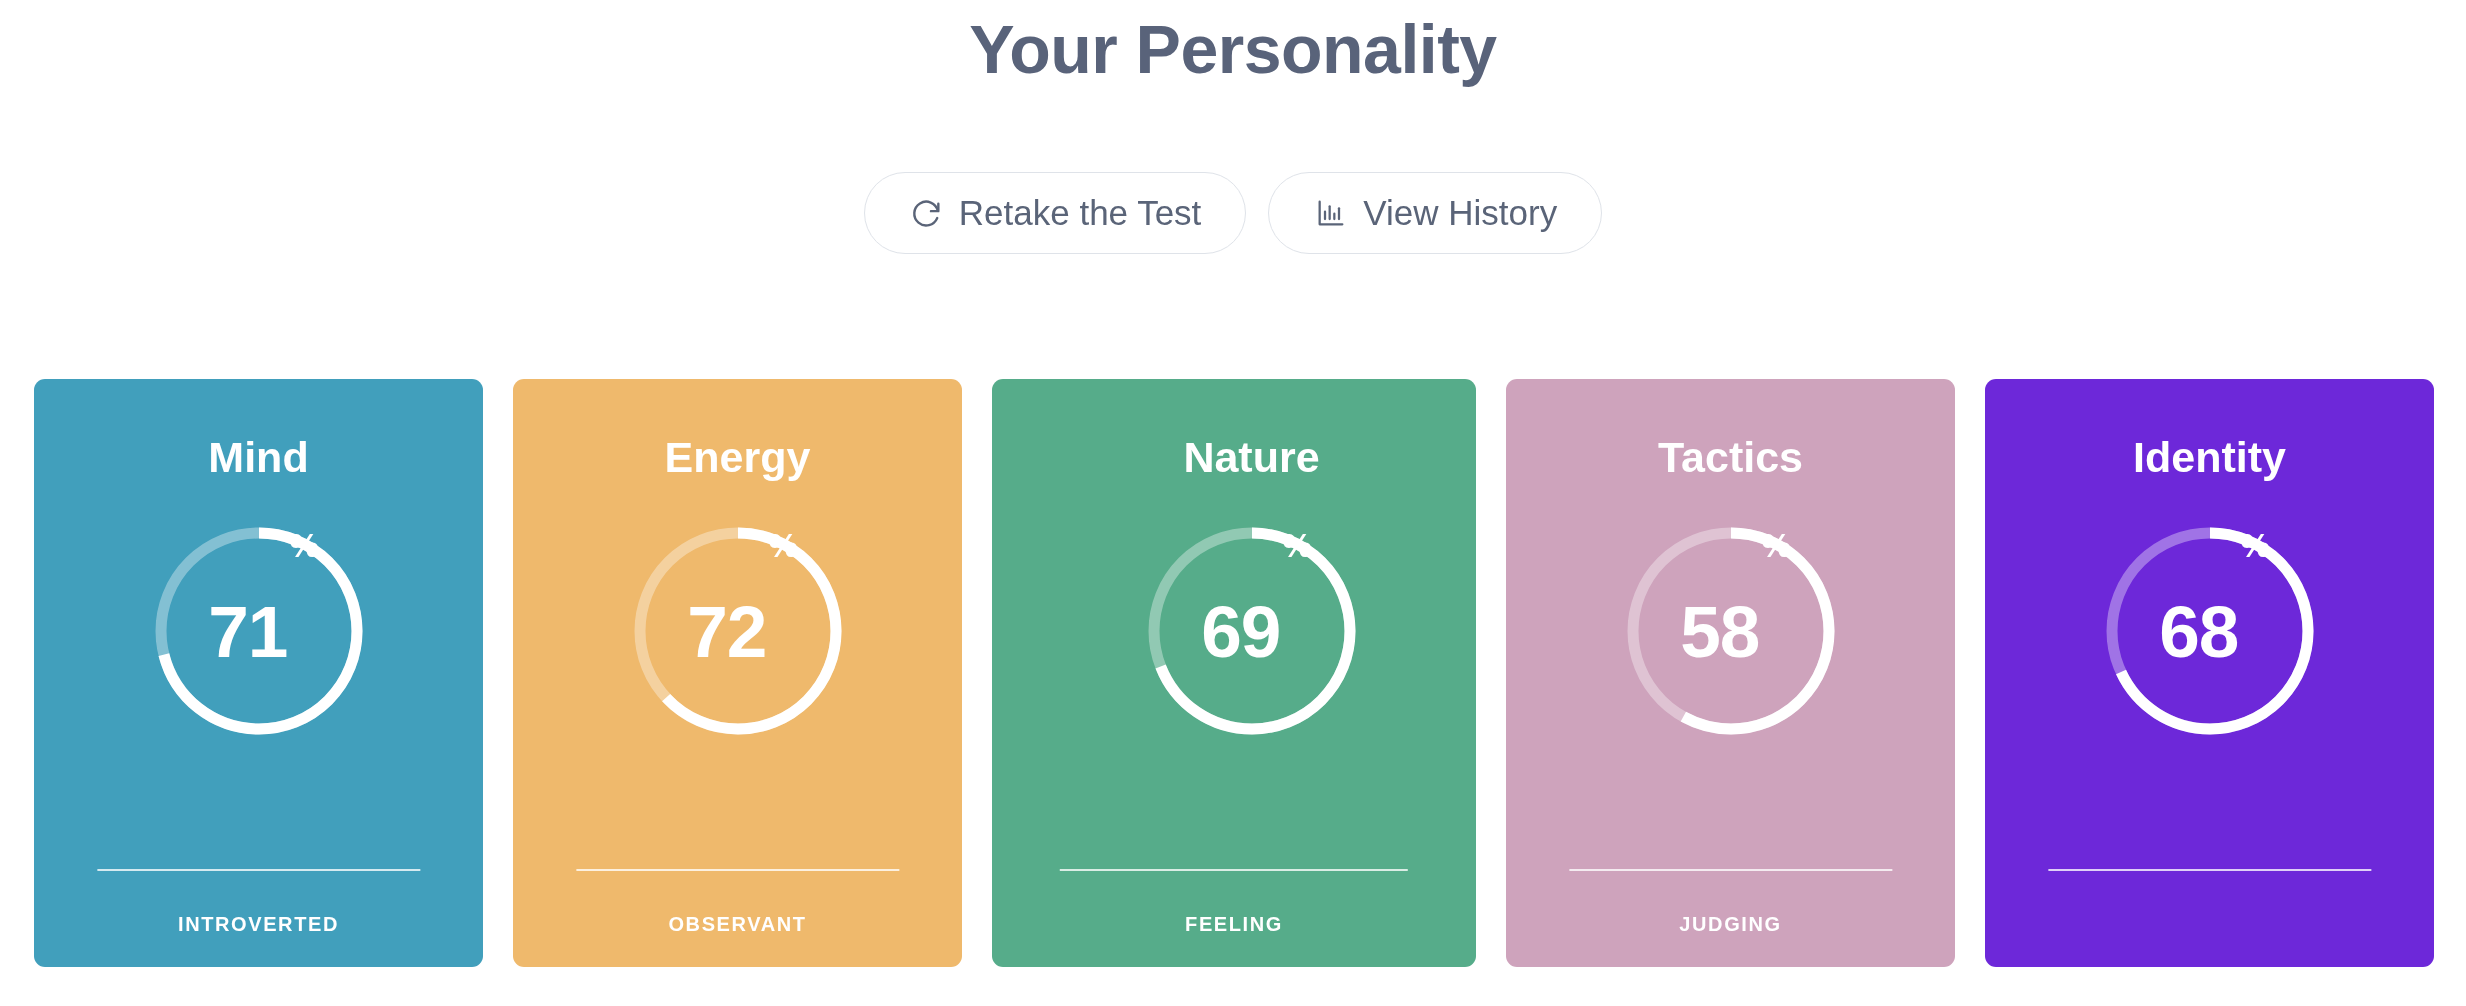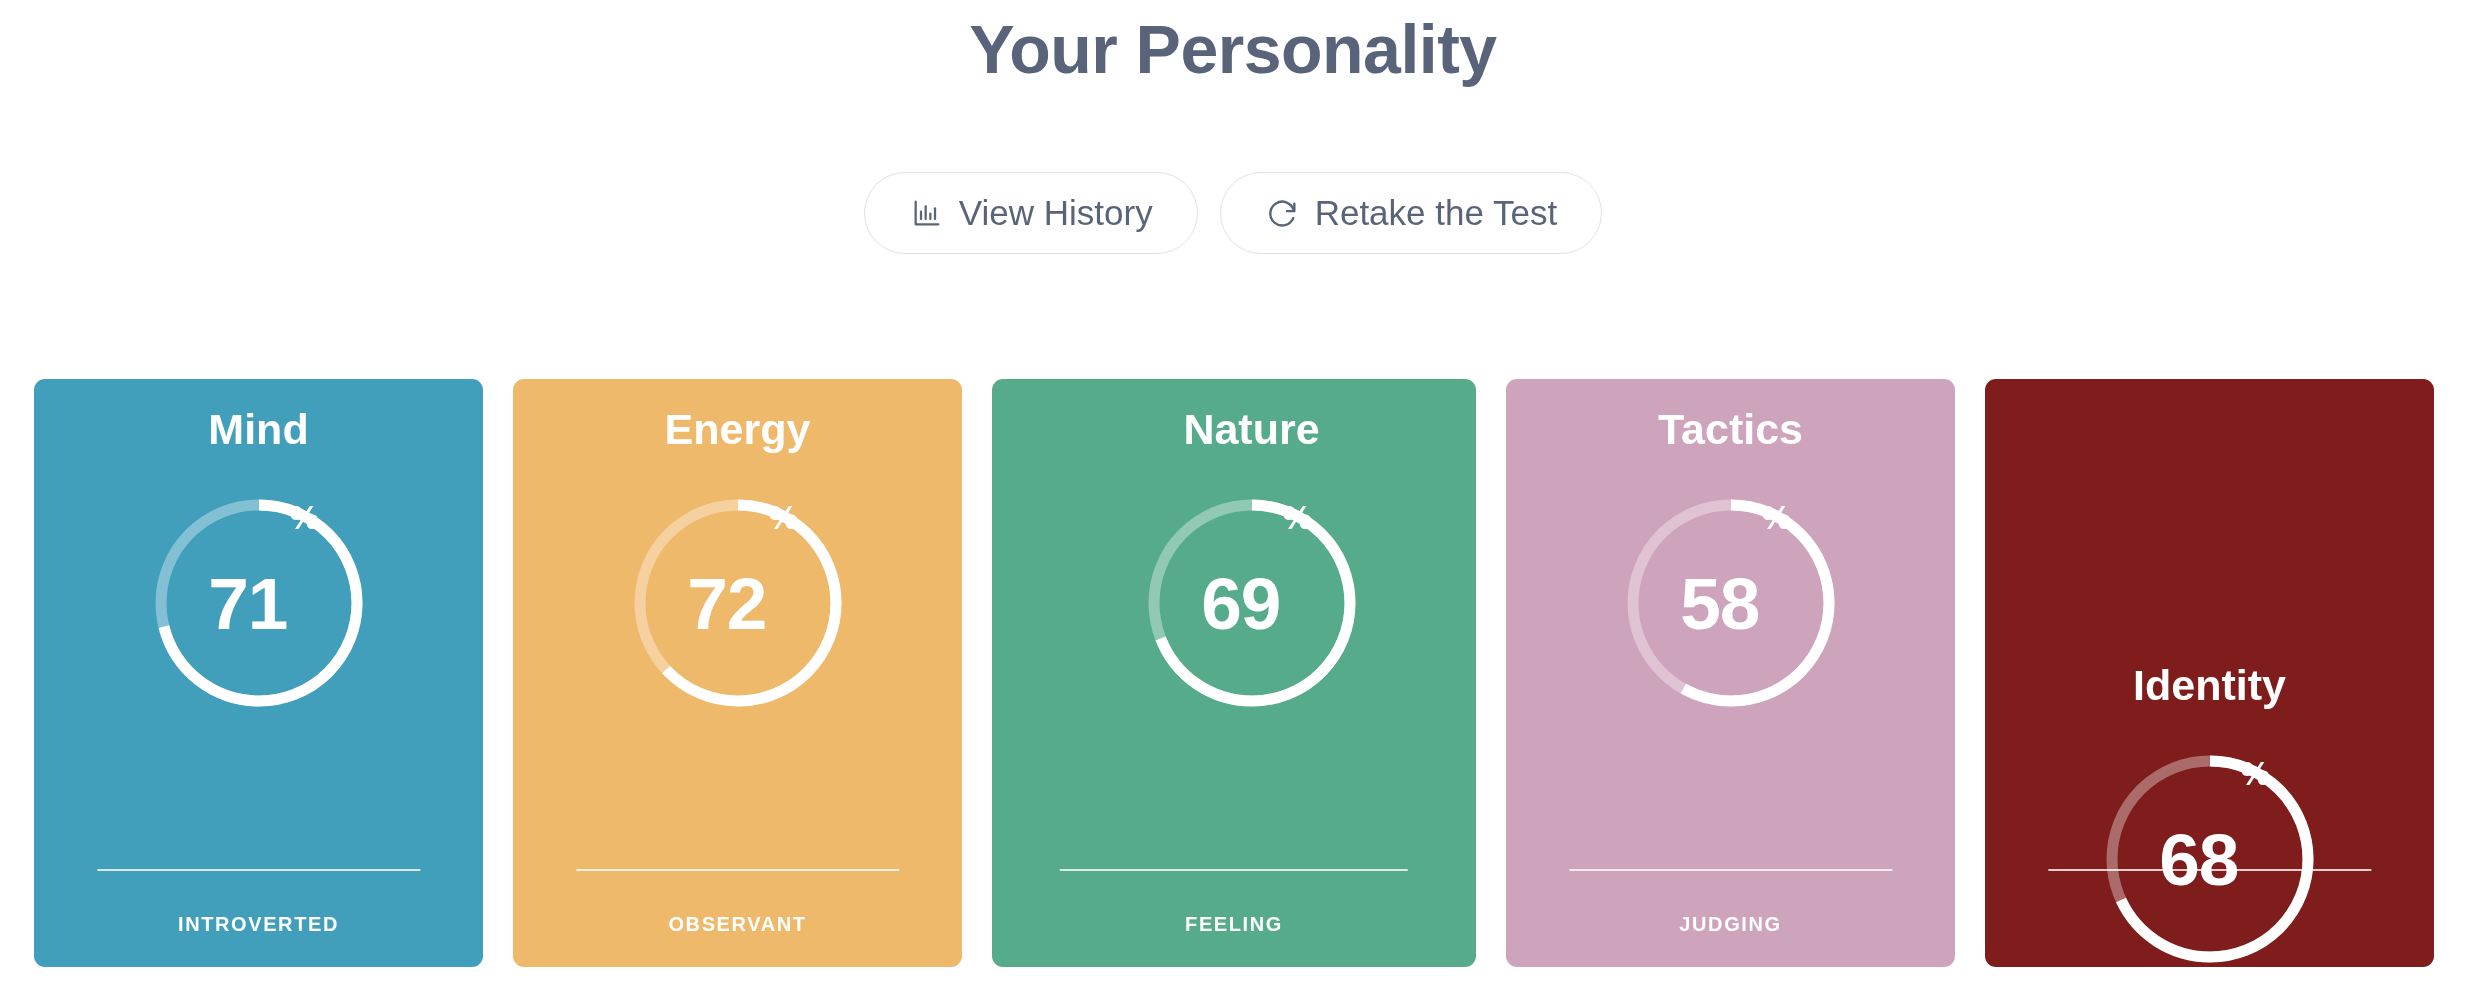--- a/index.html
+++ b/index.html
@@ -88,21 +88,21 @@
     height: 588px;
     border-radius: 11px;
     display: flex;
     flex-direction: column;
     align-items: center;
     color: #ffffff;
     overflow: hidden;
   }
 
   .trait-title {
-    margin-top: 29px;
+    margin-top: 57px;
     font-size: 43px;
     font-weight: bold;
     color: #ffffff;
     line-height: 1;
   }
 
   .gauge {
     position: relative;
     margin-top: 44px;
     width: 216px;
@@ -160,44 +160,44 @@
   }
 </style>
 </head>
 <body>
 
 <div class="page">
 
   <h1 class="page-title">Your Personality</h1>
 
   <div class="action-bar">
+
+    <button class="pill-button">
+      <span class="icon-wrap">
+        <svg viewBox="0 0 24 24" width="34" height="34" fill="none" stroke="#5a6478" stroke-width="1.7" stroke-linecap="round" stroke-linejoin="round">
+          <path d="M20 5.5 v5.2 h-5.2"></path>
+          <path d="M19.6 10.4 A8.4 8.4 0 1 0 19.2 15.6"></path>
+        </svg>
+      </span>
+      <span class="btn-label">Retake the Test</span>
+    </button>
 
     <button class="pill-button">
       <span class="icon-wrap">
         <svg viewBox="0 0 24 24" width="32" height="32" fill="none" stroke="#5a6478" stroke-width="1.7" stroke-linecap="round" stroke-linejoin="round">
           <path d="M3.5 3.5 V20.5 H20.5"></path>
           <path d="M7.5 16.5 V11"></path>
           <path d="M11 16.5 V7"></path>
           <path d="M14.5 16.5 V12.5"></path>
           <path d="M18 16.5 V8.5"></path>
         </svg>
       </span>
       <span class="btn-label">View History</span>
     </button>
 
-    <button class="pill-button">
-      <span class="icon-wrap">
-        <svg viewBox="0 0 24 24" width="34" height="34" fill="none" stroke="#5a6478" stroke-width="1.7" stroke-linecap="round" stroke-linejoin="round">
-          <path d="M20 5.5 v5.2 h-5.2"></path>
-          <path d="M19.6 10.4 A8.4 8.4 0 1 0 19.2 15.6"></path>
-        </svg>
-      </span>
-      <span class="btn-label">Retake the Test</span>
-    </button>
-
   </div>
 
   <div class="cards-row">
 
     <div class="trait-card" style="background: rgb(65, 159, 188);">
       <div class="trait-title">Mind</div>
       <div class="gauge">
         <svg viewBox="0 0 216 216">
           <circle class="gauge-track" cx="108" cy="108" r="98"></circle>
           <circle class="gauge-arc" cx="108" cy="108" r="98" style="stroke-dasharray: 437.184, 615.752;"></circle>
@@ -252,21 +252,21 @@
         </svg>
         <div class="gauge-value">
           <span class="gauge-number">58</span>
           <span class="gauge-percent">%</span>
         </div>
       </div>
       <div class="card-divider"></div>
       <div class="trait-label">JUDGING</div>
     </div>
 
-    <div class="trait-card" style="background: #7f1d1d; justify-content: flex-end;">
+    <div class="trait-card" style="background: #6d28d9;">
       <div class="trait-title">Identity</div>
       <div class="gauge">
         <svg viewBox="0 0 216 216">
           <circle class="gauge-track" cx="108" cy="108" r="98"></circle>
           <circle class="gauge-arc" cx="108" cy="108" r="98" style="stroke-dasharray: 418.711, 615.752;"></circle>
         </svg>
         <div class="gauge-value">
           <span class="gauge-number">68</span>
           <span class="gauge-percent">%</span>
         </div>

